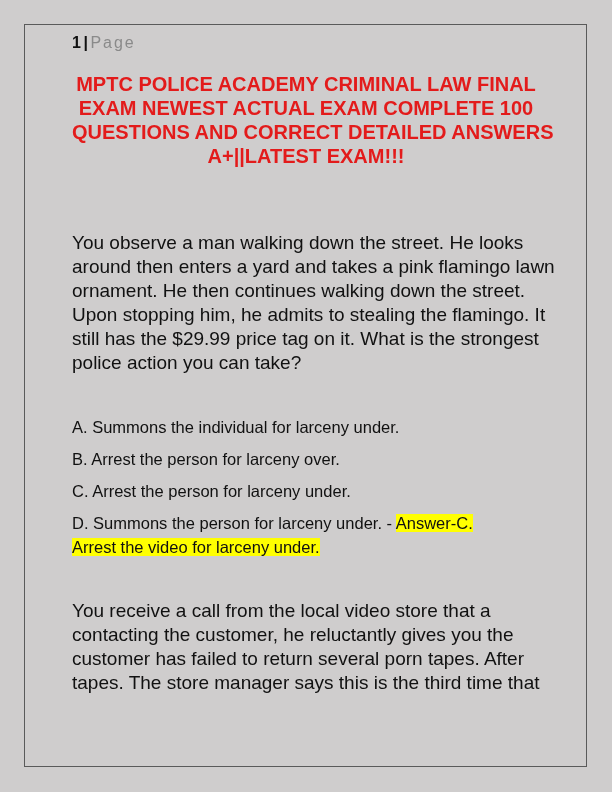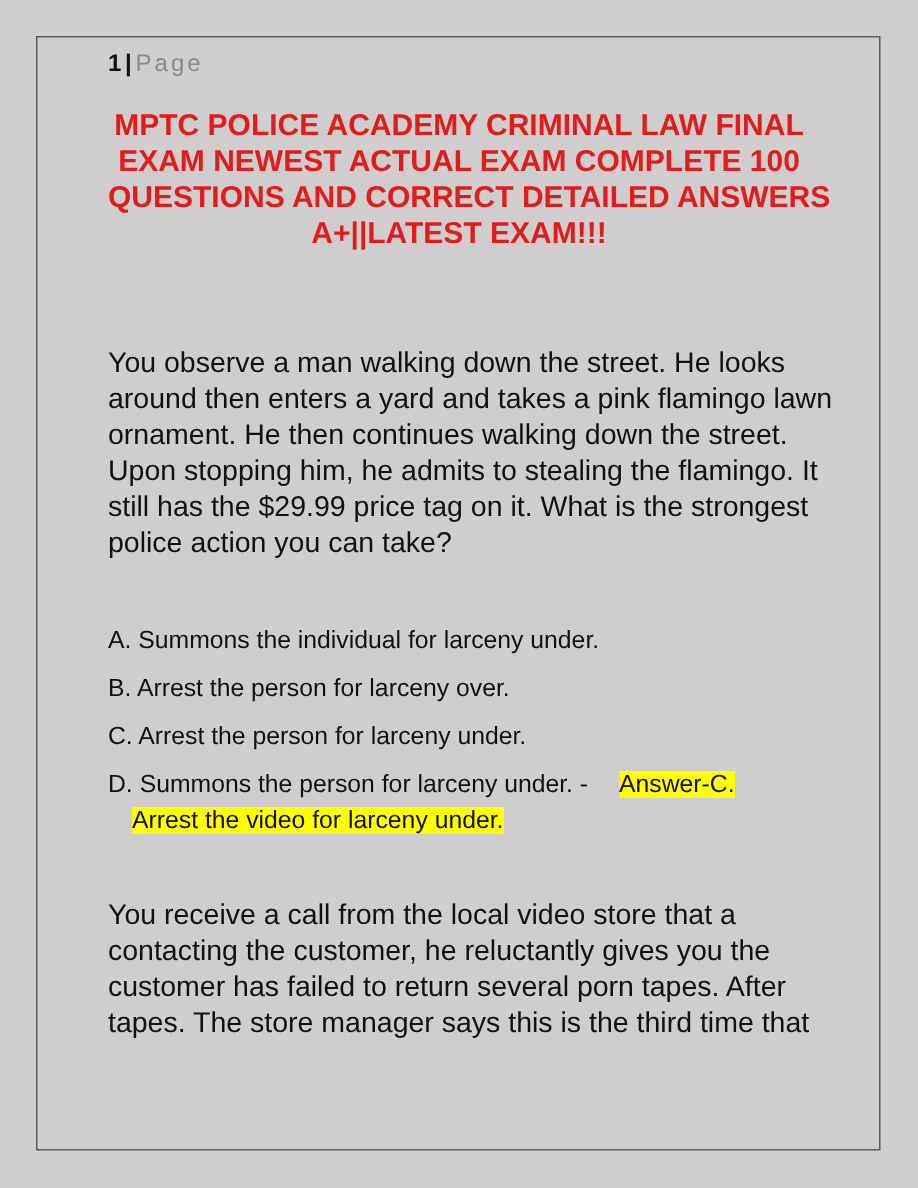--- a/index.html
+++ b/index.html
@@ -67,21 +67,21 @@
     }
     .para div { white-space: nowrap; }
     .q1 { top: 231px; }
     .options { position: absolute; left: 72px; top: 415px; width: 470px; font-size: 16.5px; }
     .opt { position: absolute; left: 0; white-space: nowrap; line-height: 24px; }
     .opt-a { top: 0px; }
     .opt-b { top: 32px; }
     .opt-c { top: 64px; }
     .opt-d { top: 96px; }
     .opt-d2 { top: 120px; }
-    .hl { background: #ffff00; margin-left: 16px; }
+    .hl { background: #ffff00; }
     .q2 { top: 599px; }
   </style>
 </head>
 <body>
 
 <div class="page-border"></div>
 
 <div class="page-header">
   <span class="num">1</span><span class="sep">|</span><span class="word">Page</span>
 </div>

